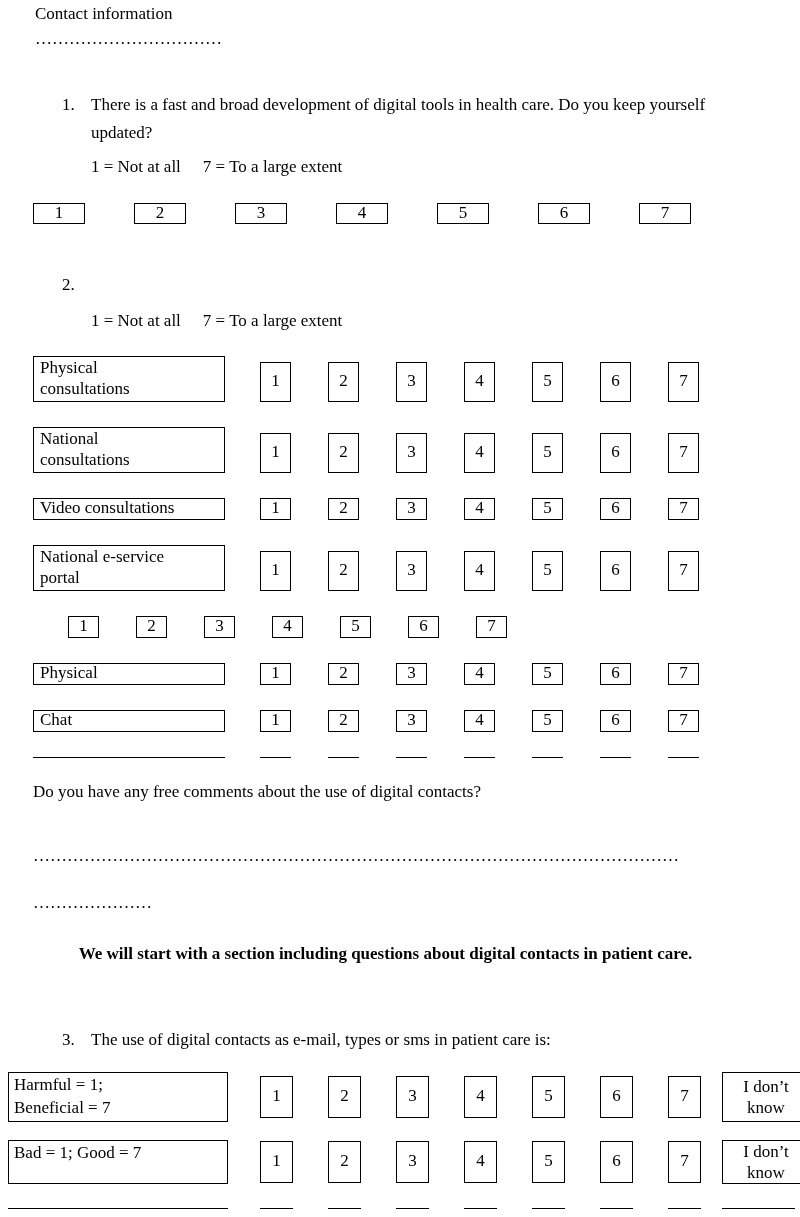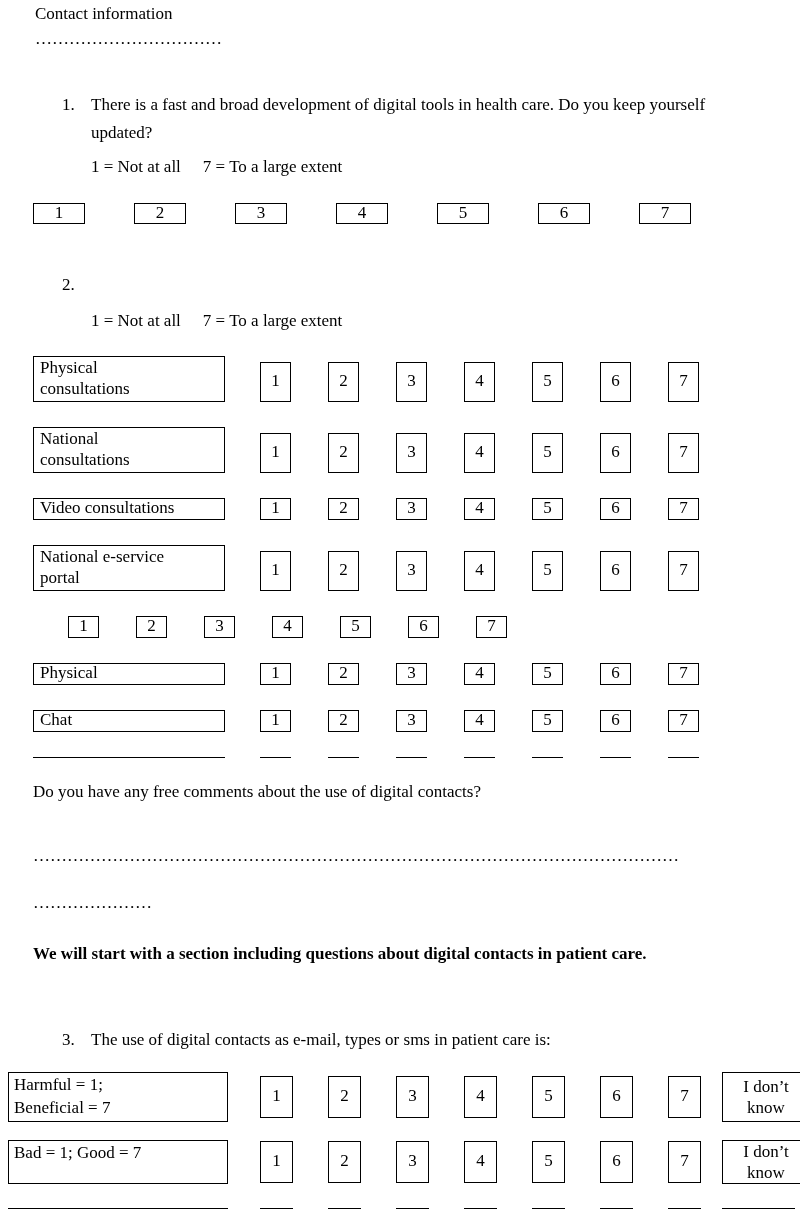--- a/index.html
+++ b/index.html
@@ -240,21 +240,21 @@
         </div>
       </div>
     </div>
 
   <div class="abs" style="left:33px; top:780px; line-height:24px;">Do you have any free comments about the use of digital contacts?</div>
 
   <div class="abs dots" style="left:33px; top:845px; width:699px;">……………………………………………………………………………………………………</div>
 
   <div class="abs dots" style="left:33px; top:892px; width:120px;">…………………</div>
 
-  <div class="abs intro" style="left:33px; top:931px; width:705px;">We will start with a section including questions about digital contacts in patient care.</div>
+  <div class="abs intro" style="left:33px; top:931px; width:705px;text-align:center;">We will start with a section including questions about digital contacts in patient care.</div>
 
   <div class="abs qline" style="left:62px; top:1026px; width:700px;">
     <span class="qnum">3.</span>
     <span class="qtext">The use of digital contacts as e-mail, types or sms in patient care is:</span>
   </div>
 
   <div class="abs" style="left:8px; top:1072px;">
       <div class="q3-row q3-tall">
         <div class="q3-label">Harmful = 1;
 Beneficial = 7</div>

